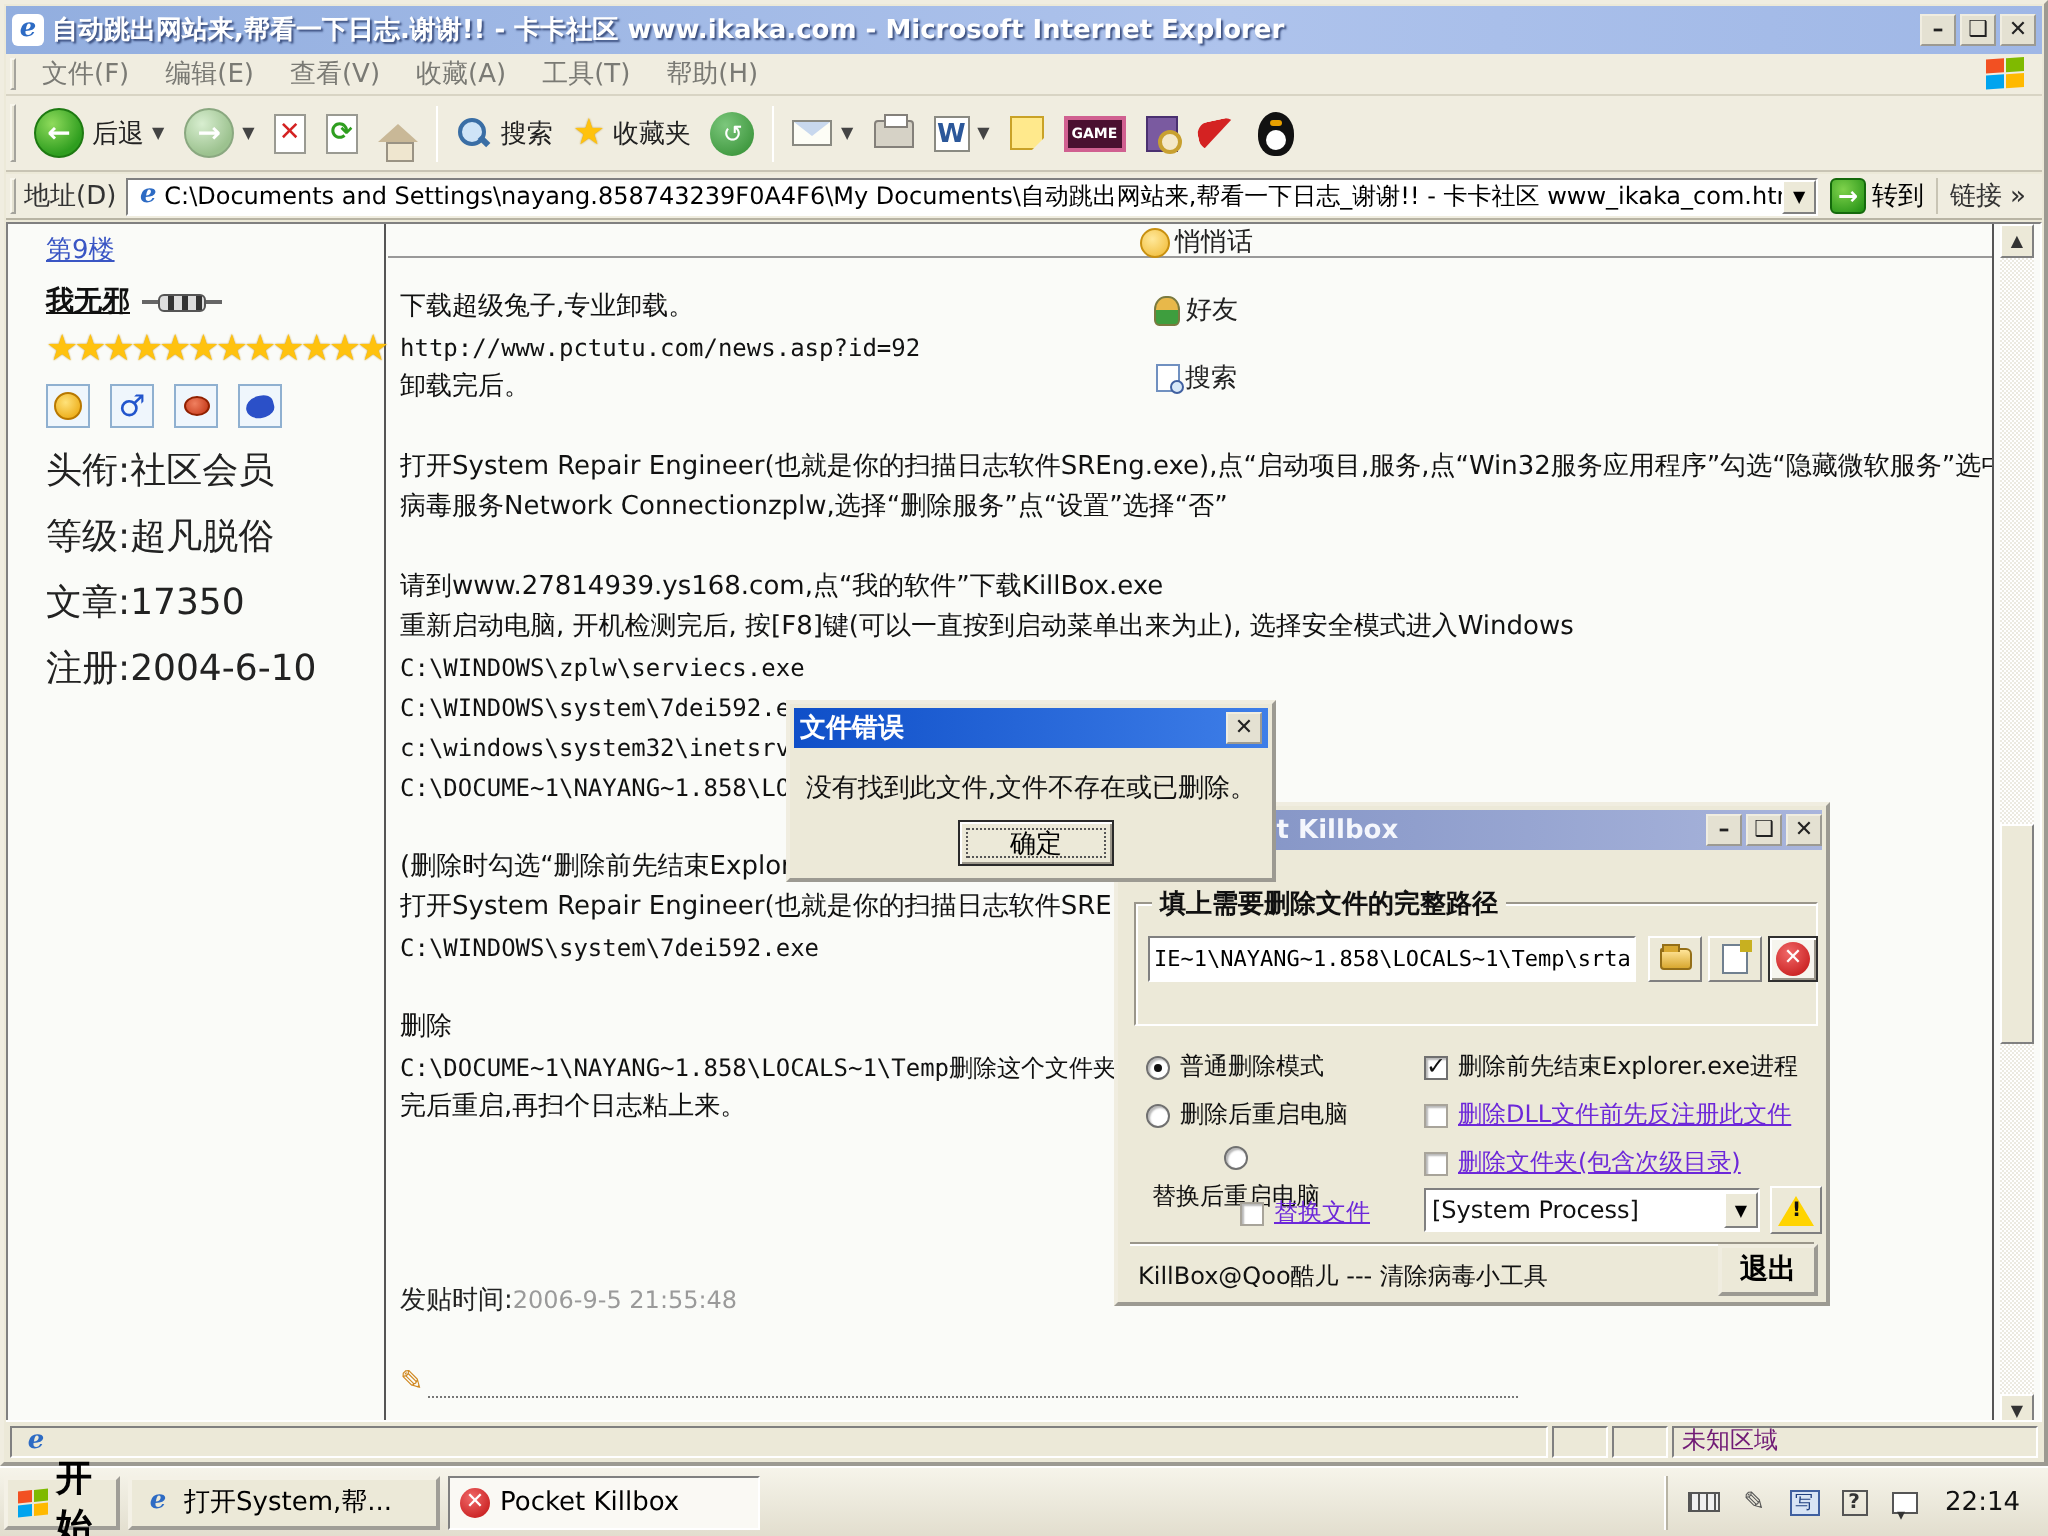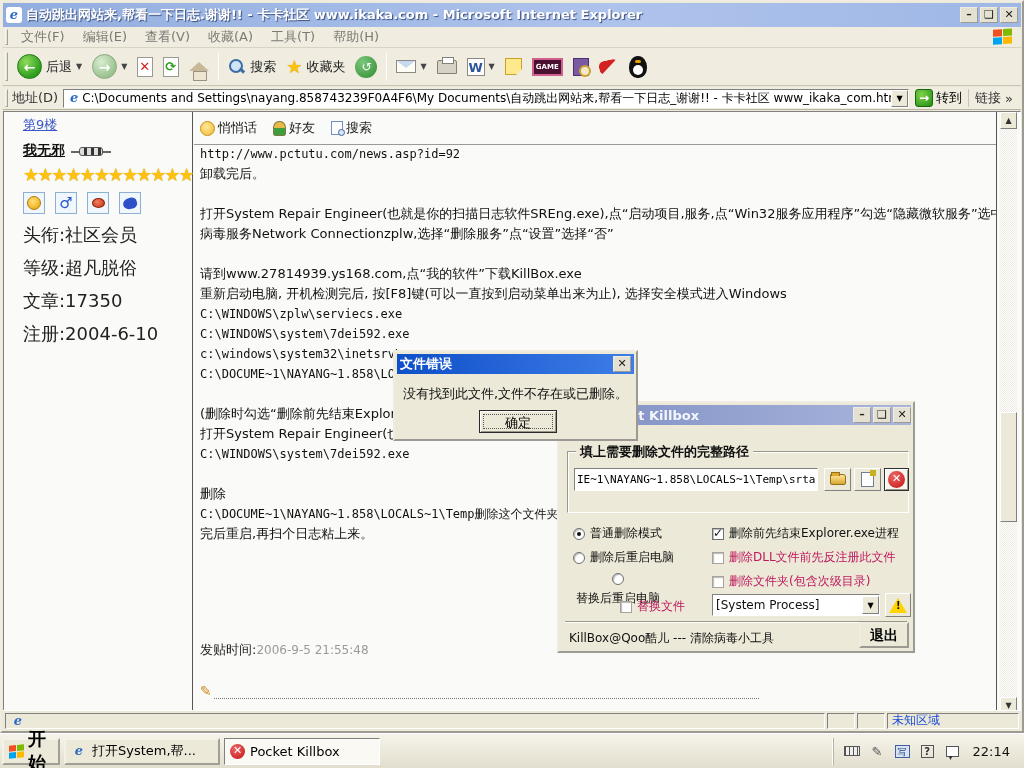--- a/index.html
+++ b/index.html
@@ -111,22 +111,22 @@
   .badge { width:22px; height:22px; border:1px solid #8FB0D0; background:#EFF6FC;
         display:flex; align-items:center; justify-content:center; }
   .b-sun { width:14px; height:14px; border-radius:50%; background:radial-gradient(circle at 40% 35%,#FFE27A,#E8A000); border:1px solid #B87800; }
   .b-male { color:#2255CC; font-size:15px; font-weight:bold; }
   .b-crab { width:13px; height:10px; border-radius:50%; background:radial-gradient(circle at 40% 35%,#F08060,#C03010); border:1px solid #902000; }
   .b-beast { width:14px; height:11px; background:#2B50C8; border-radius:50% 40% 40% 50%; transform:rotate(-15deg); }
   .sfield { margin-top:9px; font-size:18px; color:#222; }
 
   #main { position:absolute; left:190px; top:0; width:803px; height:604px;
         border-right:1px solid #555; background:#FAFBF8; overflow:hidden; }
-  #post-actions { display:flex; align-items:center; gap:16px; height:33px; padding-left:6px;
-        border-bottom:1px solid #999; }
+  #post-actions { display:flex; align-items:center; gap:16px; height:17px; padding-left:6px;
+        border-bottom:1px solid #999;flex-direction:column; }
   .pact { display:flex; align-items:center; gap:3px; font-size:13px; color:#222; }
   .fc-whisper { width:15px; height:15px; border-radius:50%; background:radial-gradient(circle at 40% 35%,#FFE89A,#F0B830); border:1px solid #C89010; }
   .fc-friend { width:13px; height:15px; background:linear-gradient(#E8B84A 45%,#3E9E3E 45%); border-radius:45% 45% 20% 20%; border:1px solid #7A7A40; }
   .fc-page { width:12px; height:14px; background:#fff; border:1px solid #7090C0; position:relative; }
   .fc-page::after { content:""; position:absolute; right:-3px; bottom:-2px; width:5px; height:5px;
         border:1px solid #4060A0; border-radius:50%; background:#D8E8F8; }
 
   #post-body { position:absolute; left:6px; top:32px; right:0; }
   .pline { height:20px; line-height:20px; white-space:nowrap; overflow:hidden; font-size:13px; color:#111; }
   .pline.mono { font-family:"DejaVu Sans Mono","Liberation Mono",monospace; font-size:12px; }
@@ -144,21 +144,21 @@
   .sbtn { position:absolute; left:0; width:17px; height:17px; font-size:8px; color:#333;
         text-align:center; line-height:15px; }
   #vthumb { position:absolute; left:0; top:300px; width:17px; height:110px; }
 
   
   #ie-status { position:absolute; left:1px; right:1px; bottom:1px; height:20px; background:#ECE9D8;
         border-top:1px solid #fff; display:flex; align-items:center; gap:2px; padding:1px 2px; font-size:12px; }
   .sseg { height:16px; display:flex; align-items:center; padding:0 4px; }
   #sseg-main { flex:1; }
   .sseg.sm { width:28px; }
-  #sseg-zone { width:132px; color:#1d4ed8; }
+  #sseg-zone { width:183px; color:#701a75; }
 
   
   #filedlg { position:absolute; left:393px; top:350px; width:245px; height:91px;
         border:2px outset #F0EDE0; background:#ECE9D8; z-index:40; }
   #filedlg .dtitle { position:absolute; left:2px; top:2px; right:2px; height:20px;
         background:linear-gradient(90deg,#0F4FC8,#3E7EE8); color:#fff; font-weight:bold; font-size:13px;
         display:flex; align-items:center; padding:0 3px; }
   #filedlg .dtitle .ttext { flex:1; }
   #filedlg .dmsg { position:absolute; left:0; top:33px; width:100%; text-align:center; font-size:13px; color:#111; }
   #okbtn { position:absolute; left:84px; top:58px; width:78px; height:23px; border:1px solid #2A2A2A;
@@ -194,21 +194,21 @@
   .redx { width:17px; height:17px; border-radius:50%; background:radial-gradient(circle at 38% 32%,#F06868,#C01010);
         color:#fff; font-weight:bold; font-size:11px; text-align:center; line-height:16px; }
   .kb-row { position:absolute; display:flex; align-items:center; gap:5px; white-space:nowrap; }
   .radio { width:12px; height:12px; border-radius:50%; background:#fff; border:1px solid #707070;
         box-shadow:inset 1px 1px 1px #B8B8B8; position:relative; flex:none; }
   .radio.sel::after { content:""; position:absolute; left:3px; top:3px; width:4px; height:4px; border-radius:50%; background:#101010; }
   .chk { width:12px; height:12px; background:#fff; border:1px solid #707070;
         box-shadow:inset 1px 1px 1px #B8B8B8; position:relative; flex:none; }
   .chk.on::after { content:"✓"; position:absolute; left:0px; top:-3px; font-size:12px; font-weight:bold; color:#101010; }
   .kb-lbl { font-size:12px; color:#101010; }
-  .kb-row.dis .kb-lbl { color:#be185d; }
+  .kb-row.dis .kb-lbl { color:#6d28d9;text-decoration:underline; }
   .kb-row.dis .chk { border-color:#A8A49A; }
   #kb-proc { position:absolute; left:153px; top:191px; width:168px; height:22px; background:#fff;
         border:1px solid; border-color:#808080 #fff #fff #808080; display:flex; align-items:center; }
   #kb-proc .pval { flex:1; padding-left:3px; font-size:12px; color:#101010; white-space:nowrap; overflow:hidden; }
   #kb-proc .parrow { width:17px; height:18px; font-size:8px; text-align:center; line-height:17px; }
   #kb-warn { position:absolute; left:326px; top:190px; width:26px; height:24px; display:flex; align-items:center; justify-content:center; }
   .tri { position:relative; width:0; height:0; border-left:9px solid transparent; border-right:9px solid transparent; border-bottom:15px solid #FFD400; }
   .tri::before { content:""; position:absolute; left:-10px; top:-2px; width:0; height:0;
         border-left:10px solid transparent; border-right:10px solid transparent; border-bottom:17px solid #806000; z-index:-1; }
   .tri::after { content:"!"; position:absolute; left:-2px; top:2px; font-size:10px; font-weight:bold; color:#101010; }
@@ -396,20 +396,21 @@
             <span class="fc-friend"></span>
             <span>好友</span>
           </span>
           <span class="pact">
             <span class="fc-page"></span>
             <span>搜索</span>
           </span>
         </div>
 
         <div id="post-body">
+          <div class="pline">下载超级兔子,专业卸载。</div>
           <div class="pline mono">http://www.pctutu.com/news.asp?id=92</div>
           <div class="pline">卸载完后。</div>
           <div class="pline"></div>
           <div class="pline">打开System Repair Engineer(也就是你的扫描日志软件SREng.exe),点“启动项目,服务,点“Win32服务应用程序”勾选“隐藏微软服务”选中</div>
           <div class="pline">病毒服务Network Connectionzplw,选择“删除服务”点“设置”选择“否”</div>
           <div class="pline"></div>
           <div class="pline">请到www.27814939.ys168.com,点“我的软件”下载KillBox.exe</div>
           <div class="pline">重新启动电脑, 开机检测完后, 按[F8]键(可以一直按到启动菜单出来为止), 选择安全模式进入Windows</div>
           <div class="pline mono">C:\WINDOWS\zplw\serviecs.exe</div>
           <div class="pline mono">C:\WINDOWS\system\7dei592.exe</div>

